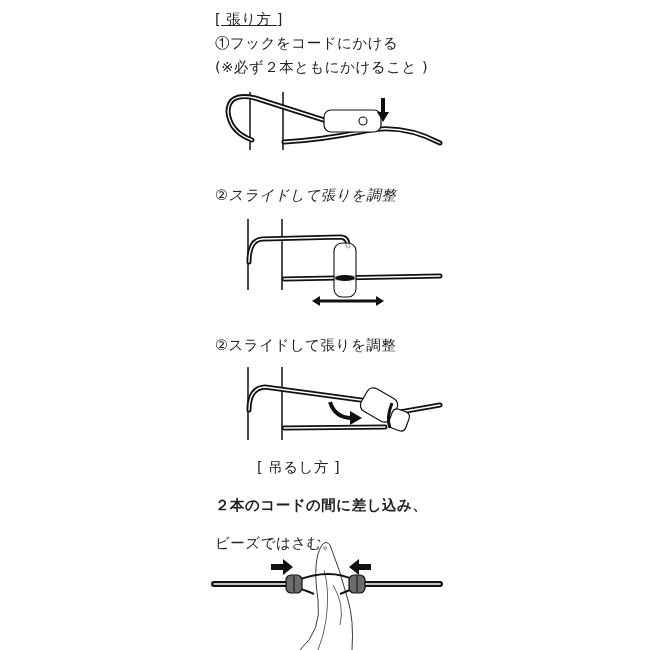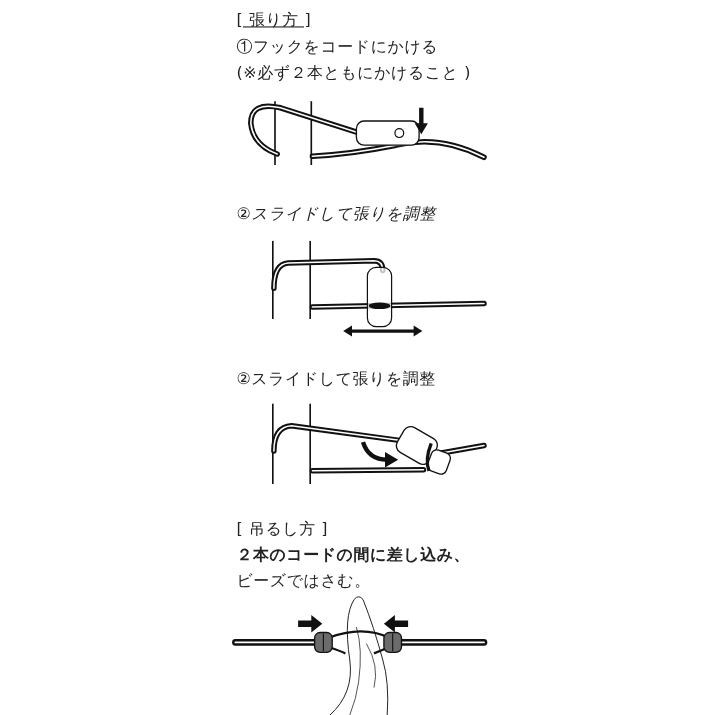--- a/index.html
+++ b/index.html
@@ -11,23 +11,23 @@
   .inner { fill: none; stroke: #fff; stroke-linecap: round; }
 </style>
 </head>
 <body>
 
 <div class="txt" style="top:8px;text-decoration:underline;">[ 張り方 ]</div>
 <div class="txt" style="top:32px;font-family:Liberation Serif, serif;">①フックをコードにかける</div>
 <div class="txt" style="top:56px;">(※必ず２本ともにかけること )</div>
 <div class="txt" style="top:184px;font-style:italic;">②スライドして張りを調整</div>
 <div class="txt" style="top:334px;">②スライドして張りを調整</div>
-<div class="txt" style="top:470px;">[ 吊るし方 ]</div>
+<div class="txt" style="top:456px;margin-left:42px;">[ 吊るし方 ]</div>
 <div class="txt" style="top:494px;font-weight:bold;">２本のコードの間に差し込み、</div>
-<div class="txt" style="top:518px;">ビーズではさむ。</div>
+<div class="txt" style="top:532px;">ビーズではさむ。</div>
 
 <svg class="ill" width="650" height="650" viewBox="0 0 650 650">
 
   <g>
 
     <line x1="250" y1="92" x2="250" y2="150" stroke="#111" stroke-width="1.5"></line>
     <line x1="283" y1="92" x2="283" y2="150" stroke="#111" stroke-width="1.5"></line>
 
     <path class="cord" stroke-width="5" d="M330,122 L255,98 Q228,92 228,112 Q230,132 252,140"></path>
     <path class="inner" stroke-width="1.4" d="M330,122 L255,98 Q228,92 228,112 Q230,132 252,140"></path>

